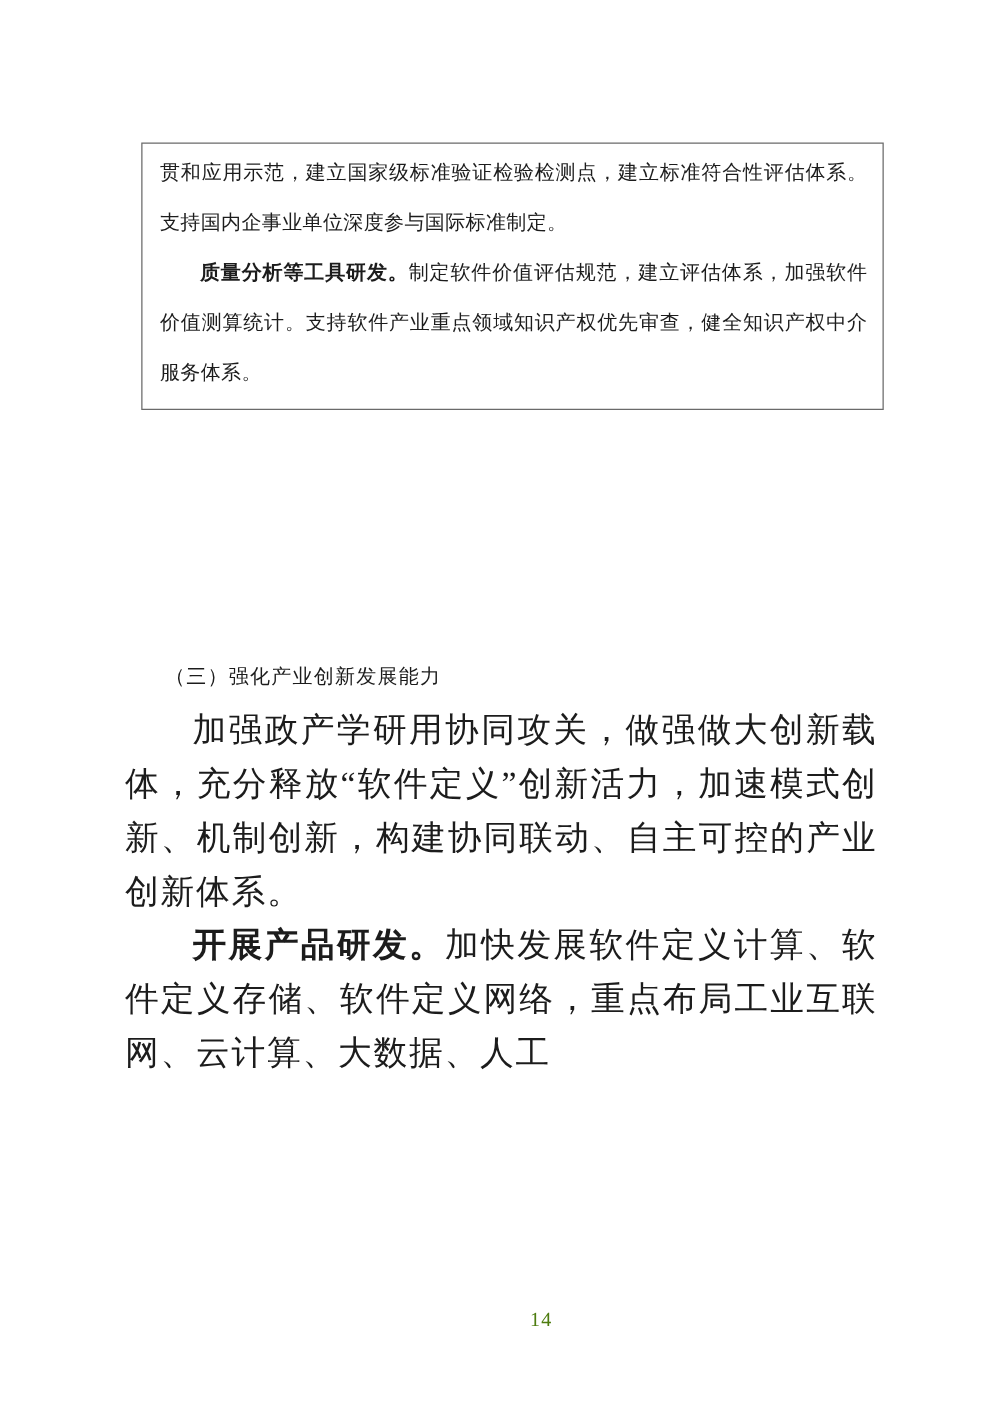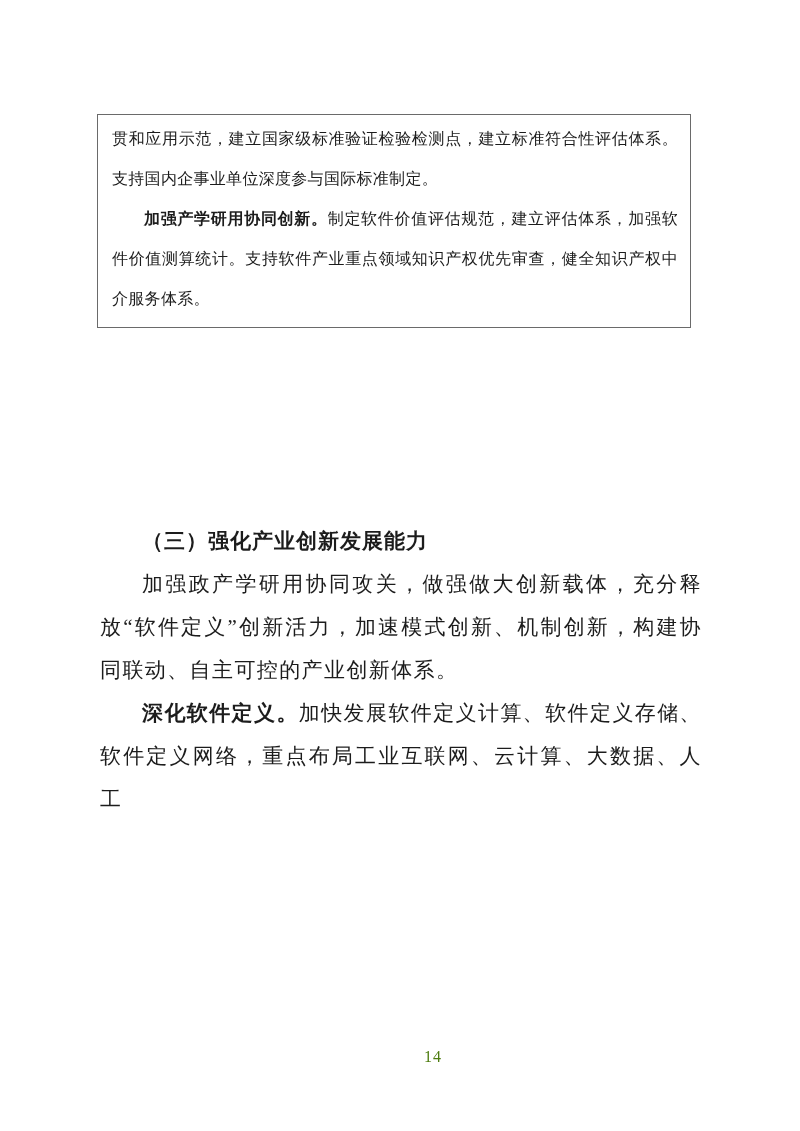--- a/index.html
+++ b/index.html
@@ -12,21 +12,21 @@
       width: 800px;
       height: 1131px;
       background: #ffffff;
       font-family: "Liberation Serif", "DejaVu Serif", serif;
       color: #1c1c1c;
       overflow: hidden;
     }
     
     .notice-box {
       position: absolute;
-      left: 97px;
+      left: 113px;
       top: 114px;
       width: 566px;
       border: 1.5px solid #6a6a6a;
       padding: 4px 12px 8px 14px;
       background: #ffffff;
     }
     .notice-box p {
       margin: 0;
       font-size: 16px;
       line-height: 40px;
@@ -42,29 +42,29 @@
     }
     
     .main-text {
       position: absolute;
       left: 100px;
       top: 520px;
       width: 602px;
     }
     .section-heading {
       margin: 0;
-      font-size: 21px;
+      font-size: 16px;
       line-height: 43px;
-      font-weight: 700;
+      font-weight: 400;
       text-indent: 2em;
       letter-spacing: 1px;
     }
     .main-text p.body-para {
       margin: 0;
-      font-size: 21px;
+      font-size: 27px;
       line-height: 43px;
       letter-spacing: 1.4px;
       text-align: justify;
       text-justify: inter-ideograph;
       text-indent: 2em;
     }
     
     .page-number {
       position: absolute;
       left: 0;
@@ -77,24 +77,24 @@
       margin-left: 33px;
     }
   </style>
 </head>
 <body>
 
 <div class="page">
 
   <div class="notice-box">
     <p><b class="lead"></b><span>贯和应用示范，建立国家级标准验证检验检测点，建立标准符合性评估体系。支持国内企事业单位深度参与国际标准制定。</span></p>
-    <p class="indent"><b class="lead">加强产学研用协同创新。</b><span>制定软件价值评估规范，建立评估体系，加强软件价值测算统计。支持软件产业重点领域知识产权优先审查，健全知识产权中介服务体系。</span></p>
+    <p class="indent"><b class="lead">质量分析等工具研发。</b><span>制定软件价值评估规范，建立评估体系，加强软件价值测算统计。支持软件产业重点领域知识产权优先审查，健全知识产权中介服务体系。</span></p>
   </div>
 
   <div class="main-text">
     <h3 class="section-heading">（三）强化产业创新发展能力</h3>
     <p class="body-para"><b class="lead"></b><span>加强政产学研用协同攻关，做强做大创新载体，充分释放“软件定义”创新活力，加速模式创新、机制创新，构建协同联动、自主可控的产业创新体系。</span></p>
-    <p class="body-para"><b class="lead">深化软件定义。</b><span>加快发展软件定义计算、软件定义存储、软件定义网络，重点布局工业互联网、云计算、大数据、人工</span></p>
+    <p class="body-para"><b class="lead">开展产品研发。</b><span>加快发展软件定义计算、软件定义存储、软件定义网络，重点布局工业互联网、云计算、大数据、人工</span></p>
   </div>
 
   <div class="page-number">14</div>
 
 </div>
 
 </body></html>

